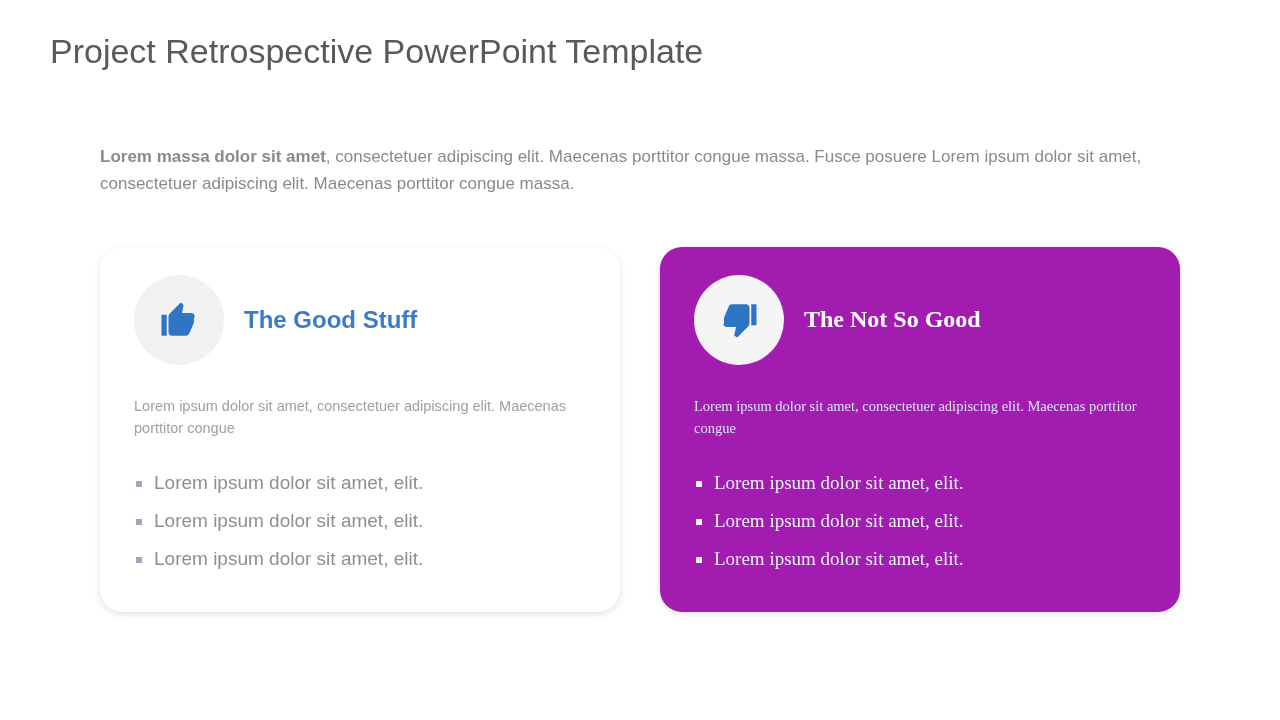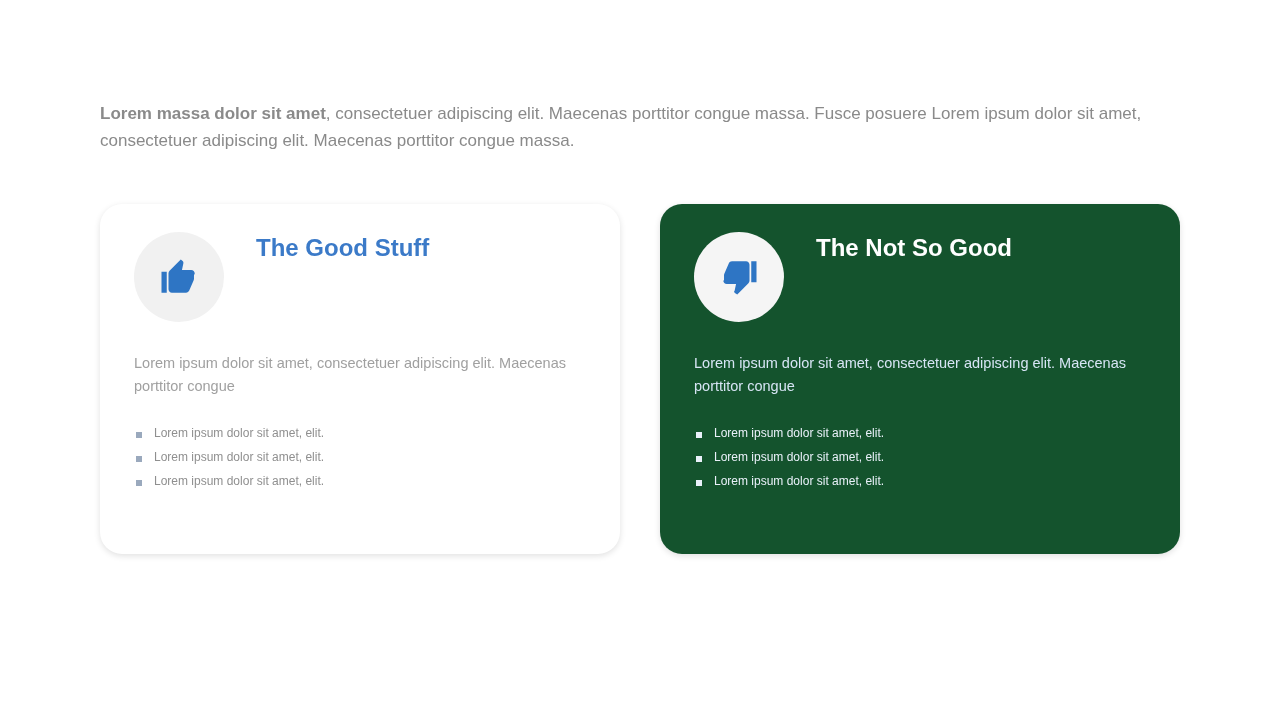--- a/index.html
+++ b/index.html
@@ -8,49 +8,50 @@
 
   .title { font-size: 34px; font-weight: 400; color: #595959; line-height: 1.25; }
 
   .intro { margin-top: 70px; margin-left: 50px; margin-right: 60px; font-size: 17px; color: #8a8a8a; line-height: 1.6; }
   .intro .bold { font-weight: 700; }
 
   .cards { display: flex; gap: 40px; margin-top: 50px; margin-left: 50px; margin-right: 50px; }
   .card { flex: 1; border-radius: 22px; padding: 28px 34px 34px 34px; min-height: 350px; box-shadow: 0 2px 6px rgba(0,0,0,0.12); }
 
   .card-white { background: #fff; }
-  .card-blue  { background: #14532d; color: #e6eef8; }
+  .card-blue  { background: #a21caf; color: #e6eef8; font-family: Liberation Serif, serif; }
 
-  .card-head { display: flex; align-items: flex-start; gap: 32px; margin-bottom: 30px; }
+  .card-head { display: flex; align-items: center; gap: 20px; margin-bottom: 30px; }
   .icon-circle { width: 90px; height: 90px; border-radius: 50%; display: flex; align-items: center; justify-content: center; flex-shrink: 0; }
   .card-white .icon-circle { background: #f1f1f1; }
   .card-blue  .icon-circle { background: #f5f5f5; }
   .icon-circle svg { width: 42px; height: 42px; }
 
   .card-title { font-size: 24px; font-weight: 700; line-height: 1.3; max-width: 240px; }
   .card-white .card-title { color: #3b7ac8; }
   .card-blue  .card-title { color: #ffffff; }
 
   .card-desc { font-size: 14.5px; line-height: 1.55; margin-bottom: 24px; }
   .card-white .card-desc { color: #a0a0a0; }
   .card-blue  .card-desc { color: #d7e5f5; }
 
   ul.bullets { list-style: none; }
-  ul.bullets li { font-size: 12px; line-height: 2.0; padding-left: 20px; position: relative; }
+  ul.bullets li { font-size: 19px; line-height: 2.0; padding-left: 20px; position: relative; }
   ul.bullets li::before { content: ""; position: absolute; left: 2px; top: 0.9em; width: 6px; height: 6px; }
   .card-white ul.bullets li { color: #8f8f8f; }
   .card-white ul.bullets li::before { background: #9aa9bd; }
   .card-blue  ul.bullets li { color: #eaf1fa; }
   .card-blue  ul.bullets li::before { background: #eaf1fa; }
 </style>
 </head>
 <body>
 
 <div class="slide">
 
+  <h1 class="title">Project Retrospective PowerPoint Template</h1>
 
   <p class="intro">
     <span class="bold">Lorem massa dolor sit amet</span><span>, consectetuer adipiscing elit. Maecenas porttitor congue massa. Fusce posuere Lorem ipsum dolor sit amet, consectetuer adipiscing elit. Maecenas porttitor congue massa.</span>
   </p>
 
   <div class="cards">
 
     <div class="card card-white">
       <div class="card-head">
         <div class="icon-circle">

